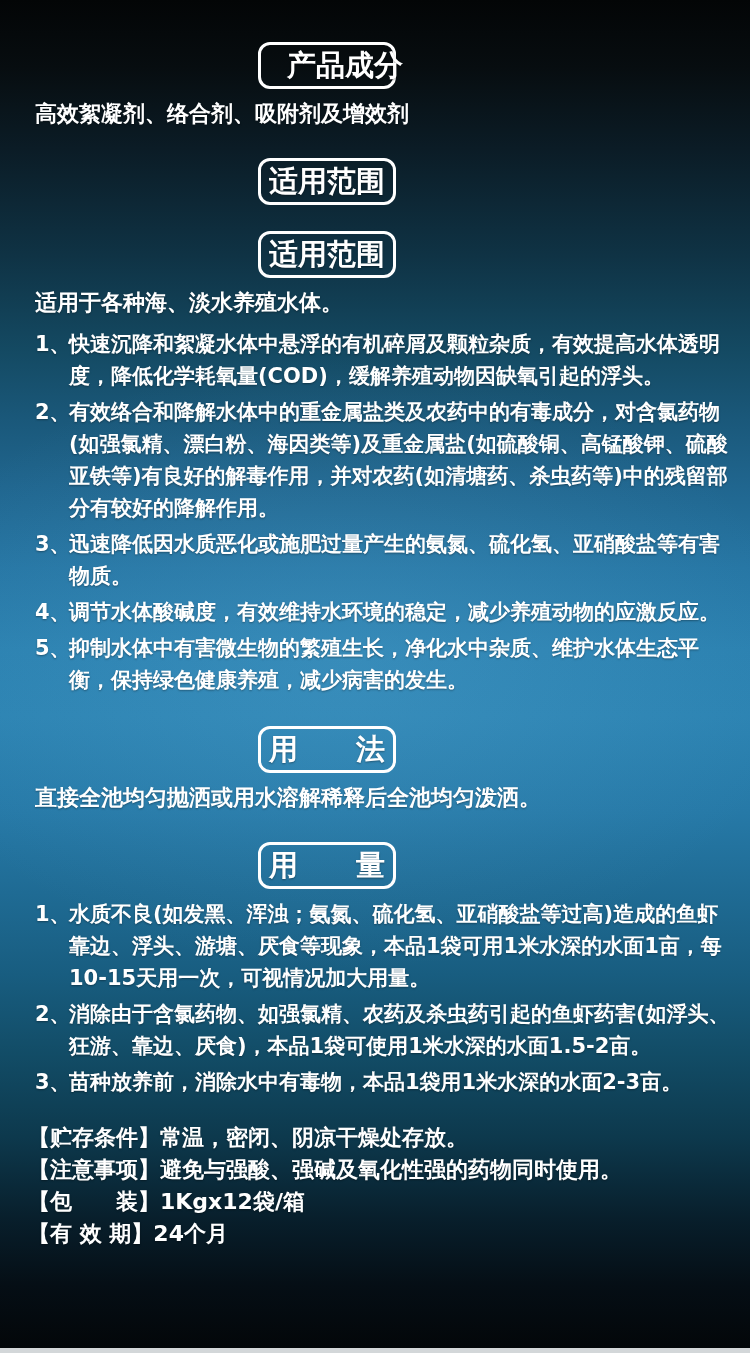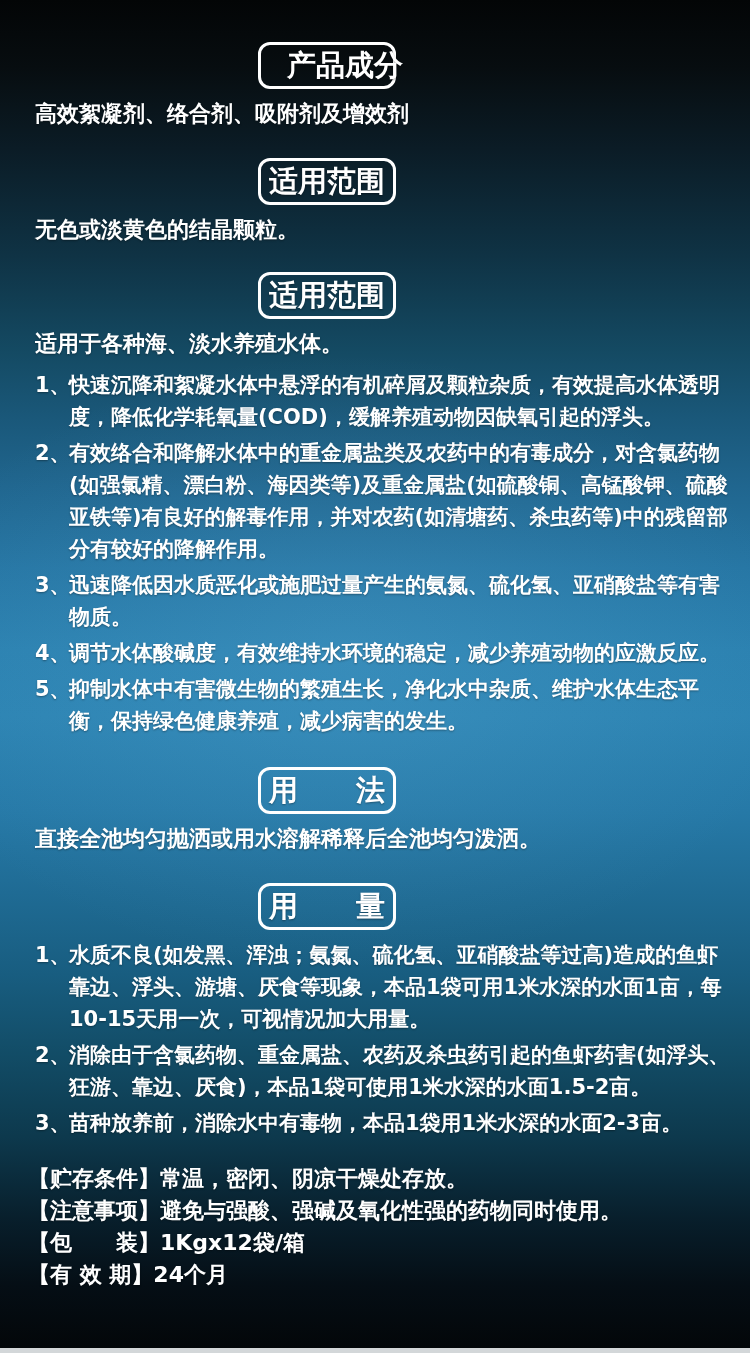--- a/index.html
+++ b/index.html
@@ -96,21 +96,20 @@
 <div class="page">
 
   <div class="hdr-box mt-first">
     <span>产品成分</span>
   </div>
   <p class="body-text">高效絮凝剂、络合剂、吸附剂及增效剂</p>
 
   <div class="hdr-box mt-a">
     <span>适用范围</span>
   </div>
-  <p class="body-text">无色或淡黄色的结晶颗粒。</p>
 
   <div class="hdr-box mt-b">
     <span>适用范围</span>
   </div>
   <p class="body-text">适用于各种海、淡水养殖水体。</p>
 
   <ol class="list">
     <li>
       <span class="num">1、</span>
       <span class="txt">快速沉降和絮凝水体中悬浮的有机碎屑及颗粒杂质，有效提高水体透明度，降低化学耗氧量(COD)，缓解养殖动物因缺氧引起的浮头。</span>
@@ -141,21 +140,21 @@
   <div class="hdr-box mt-e">
     <span>用　　量</span>
   </div>
   <ol class="list">
     <li>
       <span class="num">1、</span>
       <span class="txt">水质不良(如发黑、浑浊；氨氮、硫化氢、亚硝酸盐等过高)造成的鱼虾靠边、浮头、游塘、厌食等现象，本品1袋可用1米水深的水面1亩，每10-15天用一次，可视情况加大用量。</span>
     </li>
     <li>
       <span class="num">2、</span>
-      <span class="txt">消除由于含氯药物、重金属盐、农药及杀虫药引起的鱼虾药害(如浮头、狂游、靠边、厌食)，本品1袋可使用1米水深的水面1.5-2亩。</span>
+      <span class="txt">消除由于含氯药物、如强氯精、农药及杀虫药引起的鱼虾药害(如浮头、狂游、靠边、厌食)，本品1袋可使用1米水深的水面1.5-2亩。</span>
     </li>
     <li>
       <span class="num">3、</span>
       <span class="txt">苗种放养前，消除水中有毒物，本品1袋用1米水深的水面2-3亩。</span>
     </li>
   </ol>
 
   <div class="footnotes">
     <p><span>【贮存条件】</span><span>常温，密闭、阴凉干燥处存放。</span></p>
     <p><span>【注意事项】</span><span>避免与强酸、强碱及氧化性强的药物同时使用。</span></p>

